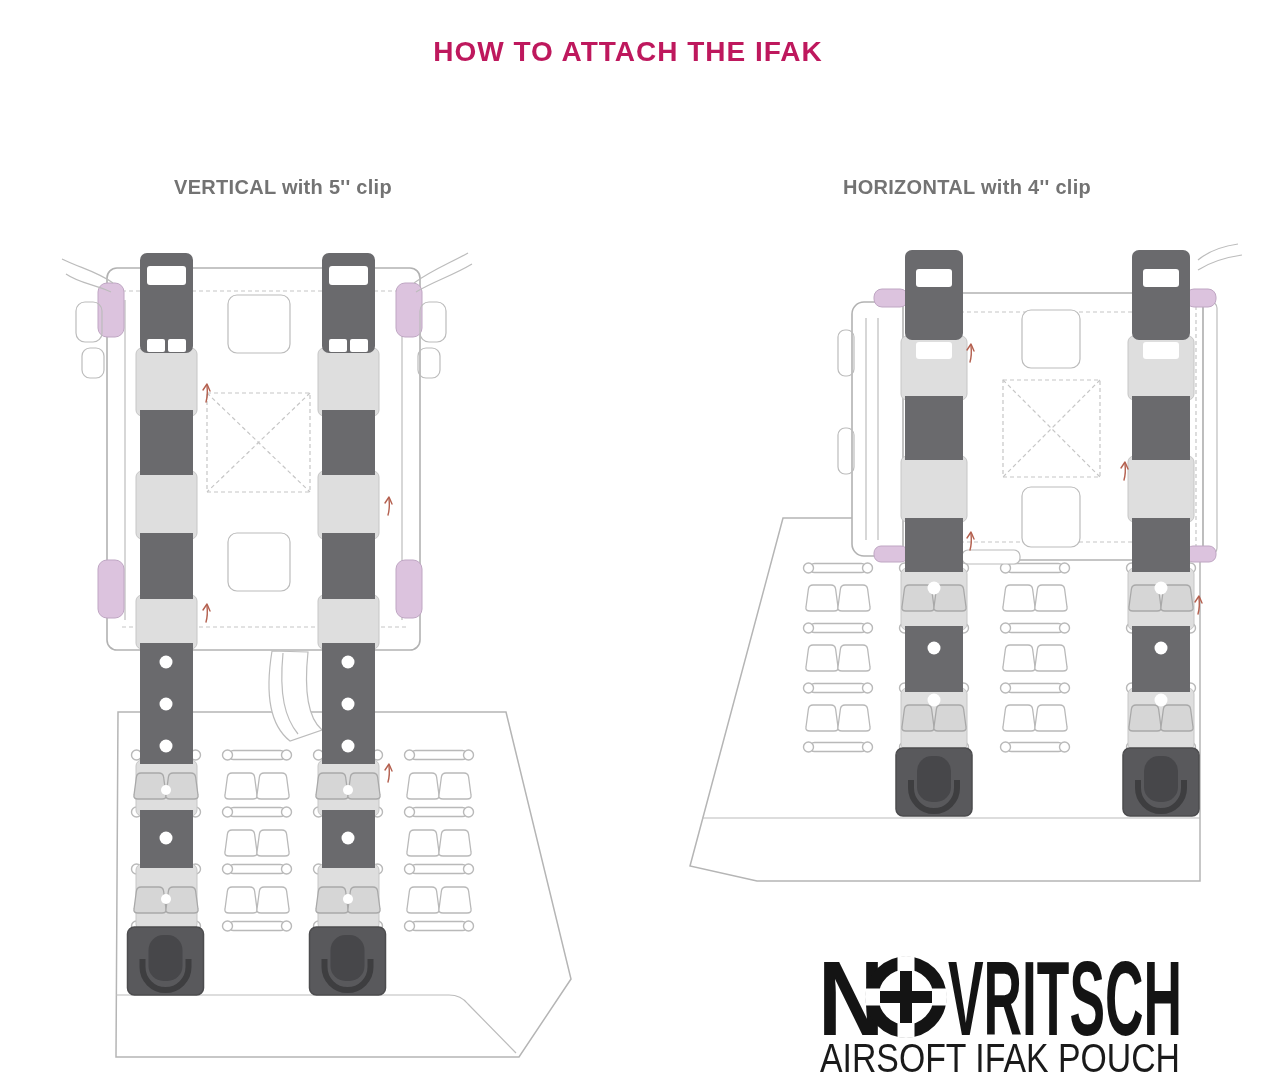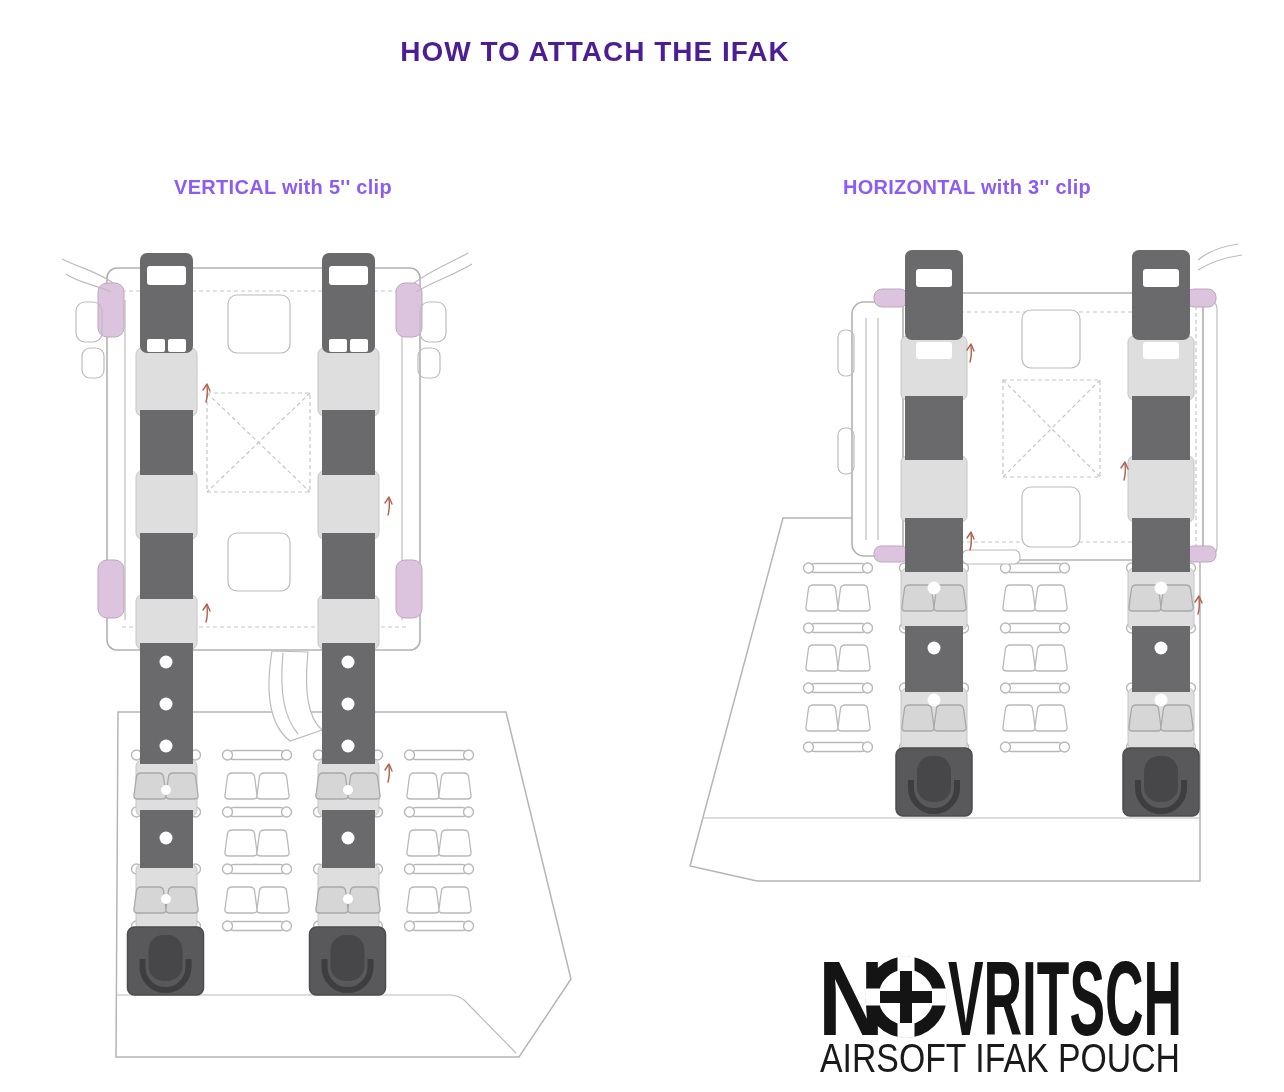--- a/index.html
+++ b/index.html
@@ -1,20 +1,20 @@
 <!DOCTYPE html>
 <html><head>
 <meta charset="utf-8">
 <style>
   html,body{margin:0;padding:0;background:#fff;}
   .canvas{position:relative;width:1284px;height:1092px;background:#ffffff;overflow:hidden;
           font-family:"Liberation Sans",sans-serif;}
   .title{position:absolute;left:0;top:34px;width:1190px;text-align:center;
-         font-size:28px;font-weight:bold;letter-spacing:1px;color:#4c1d95;line-height:1.32;}
-  .dlabel{position:absolute;top:176px;font-size:20px;font-weight:bold;color:#8b5cf6;letter-spacing:0.3px;}
+         font-size:28px;font-weight:bold;letter-spacing:1px;color:#be185d;line-height:1.32;padding-left:33px;}
+  .dlabel{position:absolute;top:176px;font-size:20px;font-weight:bold;color:#737373;letter-spacing:0.3px;}
   .dlabel.v{left:0;width:566px;text-align:center;}
   .dlabel.h{left:650px;width:634px;text-align:center;}
   svg{position:absolute;left:0;top:0;}
   svg text{font-family:"Liberation Sans",sans-serif;}
   .po {fill:#ffffff;stroke:#b2b2b2;stroke-width:1.6}
   .pnl{fill:#ffffff;stroke:#b5b5b5;stroke-width:1.5}
   .ln {fill:none;stroke:#bcbcbc;stroke-width:1.2}
   .lnf{fill:#ffffff;stroke:#bcbcbc;stroke-width:1.2}
   .dsh{fill:none;stroke:#c6c6c6;stroke-width:1.2;stroke-dasharray:4 3}
   .sd {fill:#6a6a6d}
@@ -32,21 +32,21 @@
 </head>
 <body>
 
 <div class="canvas">
 
   <div class="title">
     <div>HOW TO ATTACH THE IFAK</div>
   </div>
 
   <div class="dlabel v">VERTICAL with 5'' clip</div>
-  <div class="dlabel h">HORIZONTAL with 3'' clip</div>
+  <div class="dlabel h">HORIZONTAL with 4'' clip</div>
 
   <svg width="1284" height="1092" viewBox="0 0 1284 1092">
     <defs>
       <g id="bar">
         <rect x="-28" y="-4.5" width="56" height="9" rx="4.5"></rect>
         <circle cx="-29.5" cy="0" r="5"></circle>
           <circle cx="29.5" cy="0" r="5"></circle>
       </g>
       <path id="trap" d="M-9,-13 L9,-13 Q13,-13 13.6,-9 L16,9 Q16.8,13 12,13 L-12,13 Q-16.8,13 -16,9 L-13.6,-9 Q-13,-13 -9,-13 Z"></path>
       <g id="tp">

